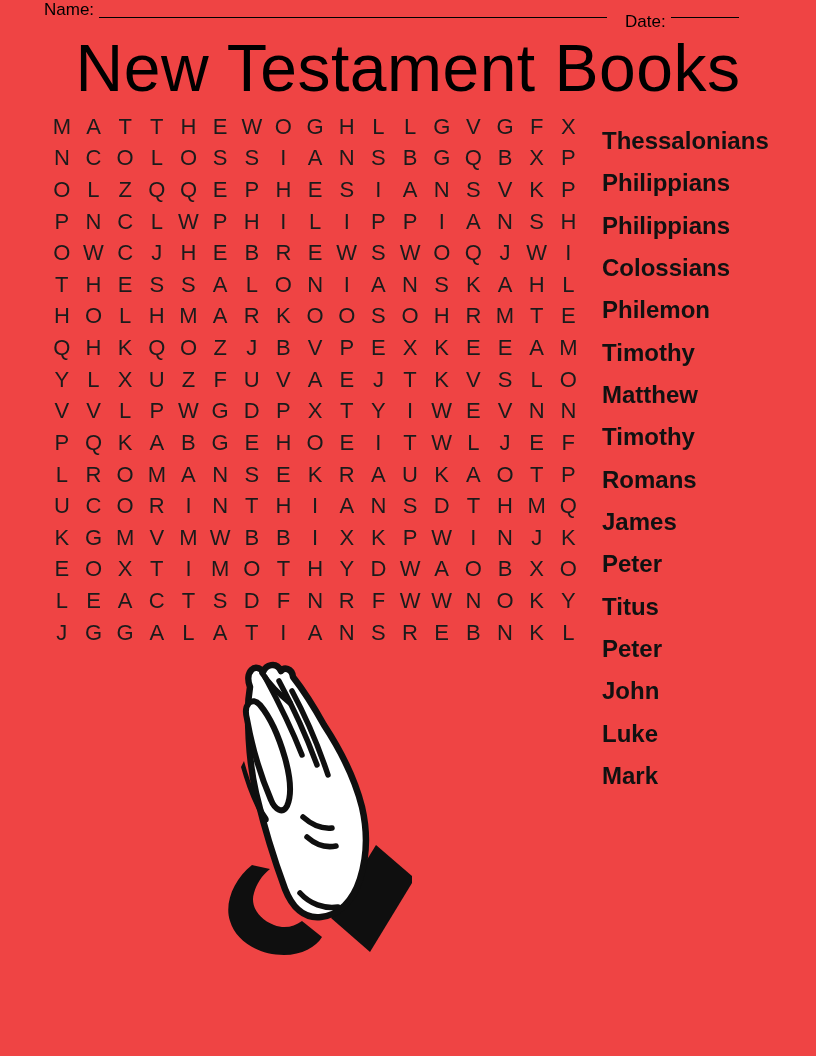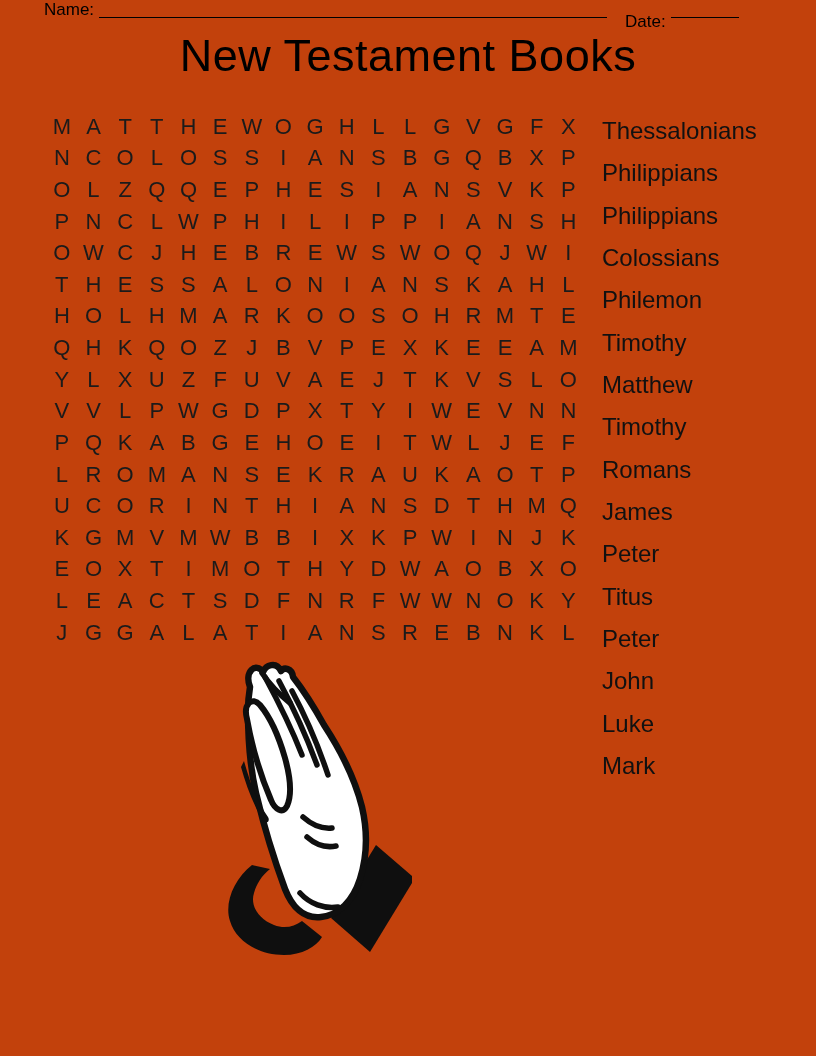--- a/index.html
+++ b/index.html
@@ -1,30 +1,30 @@
 <!DOCTYPE html>
 <html><head>
 <meta charset="utf-8">
 <style>
   html,body{margin:0;padding:0;background:#ffffff;}
-  .page{position:relative;width:816px;height:1056px;background:#c2410c;overflow:hidden;
+  .page{position:relative;width:816px;height:1056px;background:#ef4444;overflow:hidden;
         font-family:"Liberation Sans",sans-serif;color:#000;}
   .hdr-label{position:absolute;top:0;font-size:17px;line-height:20px;color:#000;}
   .name-label{left:44px;}
   .date-label{left:625px;margin-top:12px;}
   .hline{position:absolute;top:17px;border-bottom:1.6px solid #000;height:0;}
   .name-line{left:99px;width:508px;}
   .date-line{left:671px;width:68px;}
   .title{position:absolute;top:30px;left:0;width:816px;margin:0;text-align:center;
-         font-size:45px;font-weight:normal;letter-spacing:0.5px;color:#000;}
+         font-size:66px;font-weight:normal;letter-spacing:0.5px;color:#000;}
   .grid{position:absolute;left:46px;top:111px;display:grid;
         grid-template-columns:repeat(17,31.66px);grid-auto-rows:31.62px;}
   .cell{display:flex;align-items:center;justify-content:center;
         font-size:22px;color:#1b1b1b;}
-  .words{position:absolute;left:602px;top:110px;}
+  .words{position:absolute;left:602px;top:120px;font-weight:bold;}
   .word{height:42.35px;line-height:42.35px;font-size:24px;color:#111;white-space:nowrap;}
   .hands{position:absolute;left:206px;top:659px;width:206px;height:300px;}
   .hands svg{display:block;width:206px;height:300px;}
 </style>
 </head>
 <body>
 
 <div class="page">
 
   <span class="hdr-label name-label">Name:</span>

